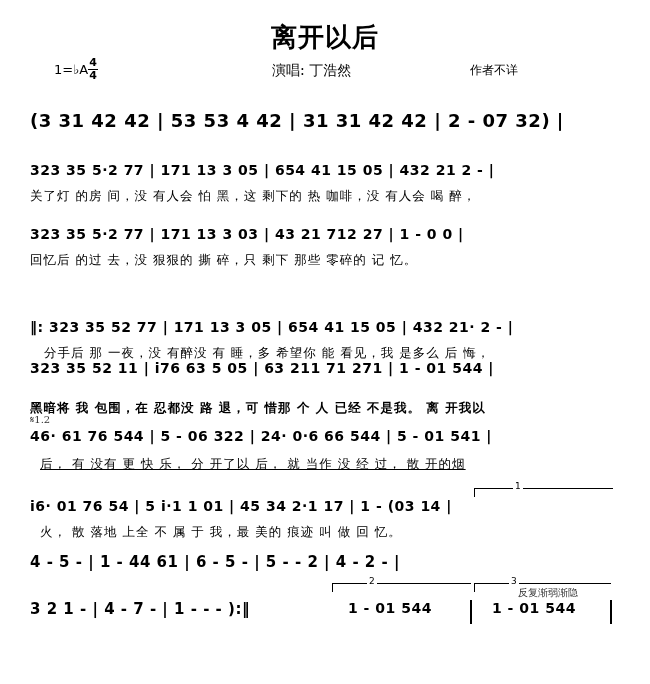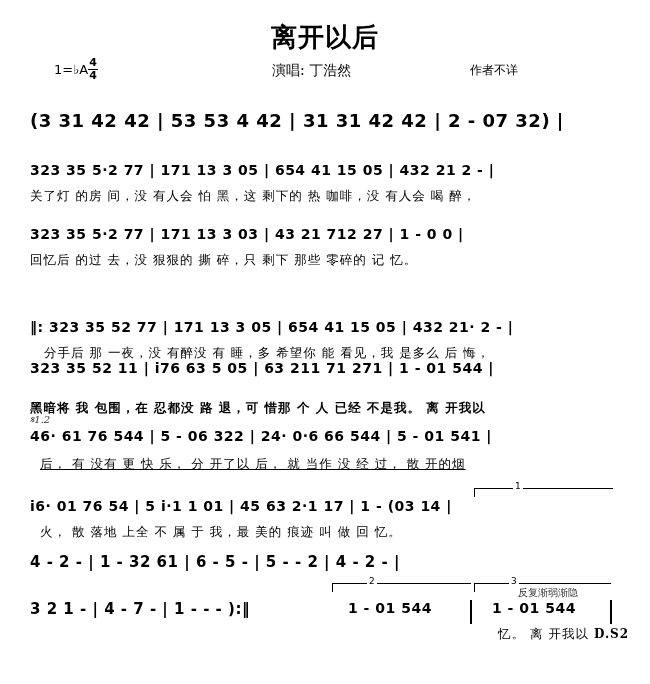--- a/index.html
+++ b/index.html
@@ -51,49 +51,45 @@
 <div class="row" style="top:295px;margin-top:24px;">
   <div class="notes">‖: 323 35 52 77 | 171 13 3 05 | 654 41 15 05 | 432 21· 2 - |</div>
   <div class="lyrics" style="top:26px;left:14px;">分手后  那 一夜，没  有醉没  有 睡，多  希望你  能 看见，我  是多么  后  悔，</div>
 </div>
 
 <div class="row" style="top:360px;">
   <div class="notes">323 35 52 11 | i76 63 5 05 | 63 211 71 271 | 1  -  01  544 |</div>
   <div class="lyrics" style="top:40px;font-weight:bold;">黑暗将  我 包围，在  忍都没  路 退，可  惜那 个  人 已经 不是我。      离  开我以</div>
 </div>
 
-<div class="small" style="left:30px;top:414px;font-style:italic;">𝄋1.2</div>
+<div class="small" style="left:30px;top:414px;">𝄋1.2</div>
 <div class="row" style="top:428px;">
   <div class="notes">46· 61 76 544 | 5  -  06 322 | 24· 0·6 66 544 | 5 - 01 541 |</div>
   <div class="lyrics" style="top:28px;left:10px;text-decoration:underline;">后，  有 没有 更  快   乐，    分 开了以   后，    就 当作 没  经   过，  散 开的烟</div>
 </div>
 
 <div class="volta" style="left:474px;top:488px;width:138px;">
   <span style="left:38px;">1</span>
 </div>
 <div class="row" style="top:498px;">
-  <div class="notes">i6·  01  76 54 | 5  i·1  1  01 | 45 63 2·1 17 | 1  -  (03  14 |</div>
+  <div class="notes">i6·  01  76 54 | 5  i·1  1  01 | 45 34 2·1 17 | 1  -  (03  14 |</div>
   <div class="lyrics" style="top:26px;left:10px;text-align:center;">火，   散  落地 上全   不  属 于 我，最   美的 痕迹 叫  做   回   忆。</div>
 </div>
 
 <div class="row" style="top:553px;">
-  <div class="notes" style="font-size:15px;">4 - 2 - | 1 - 32 61 | 6 - 5 - | 5 - - 2 | 4 - 2 - |</div>
+  <div class="notes" style="font-size:15px;">4 - 5 - | 1 - 44 61 | 6 - 5 - | 5 - - 2 | 4 - 2 - |</div>
 </div>
 
 <div class="volta" style="left:332px;top:583px;width:138px;">
   <span style="left:34px;">2</span>
 </div>
 <div class="volta" style="left:474px;top:583px;width:136px;">
   <span style="left:34px;">3</span>
 </div>
 <div class="small" style="left:518px;top:586px;">反复渐弱渐隐</div>
 
 <div class="row" style="top:600px;text-decoration:underline;">
   <div class="notes" style="font-size:15px;">3  2  1  - | 4  -  7  - | 1 - - - ):‖</div>
   <div class="notes" style="left:318px;">1  -  01  544</div>
   <div class="endline" style="left:440px;top:0;"></div>
   <div class="notes" style="left:462px;">1  -  01  544</div>
   <div class="endline" style="left:580px;top:0;"></div>
-  <div class="lyrics" style="top:26px;left:468px;">
-    <span>忆。      离  开我以</span>
-    <span class="ds">D.S2</span>
-  </div>
 </div>
 
 </body></html>

